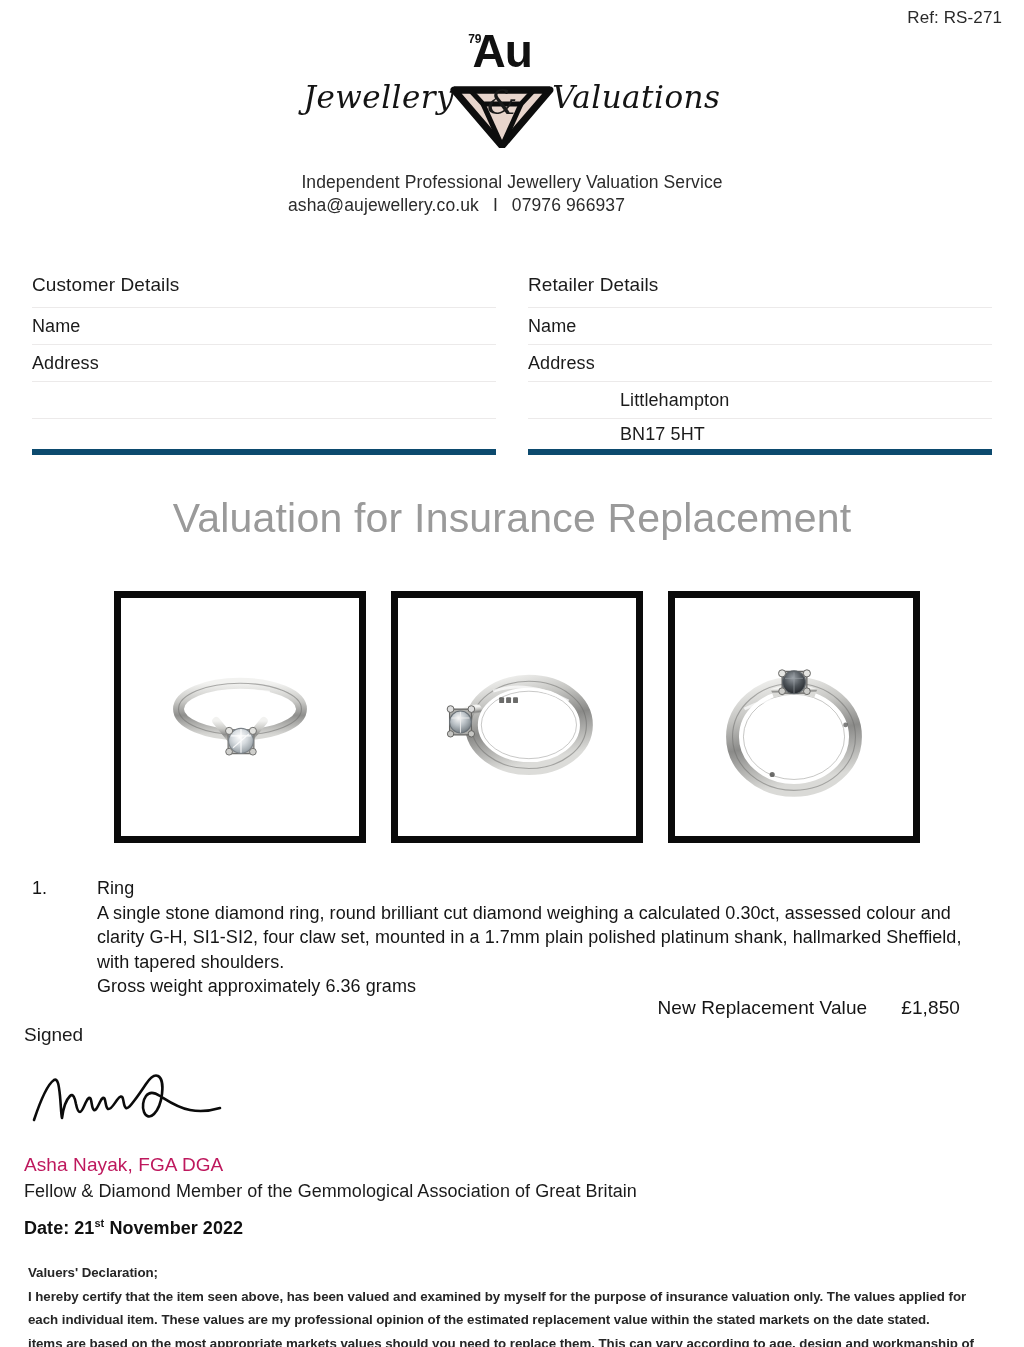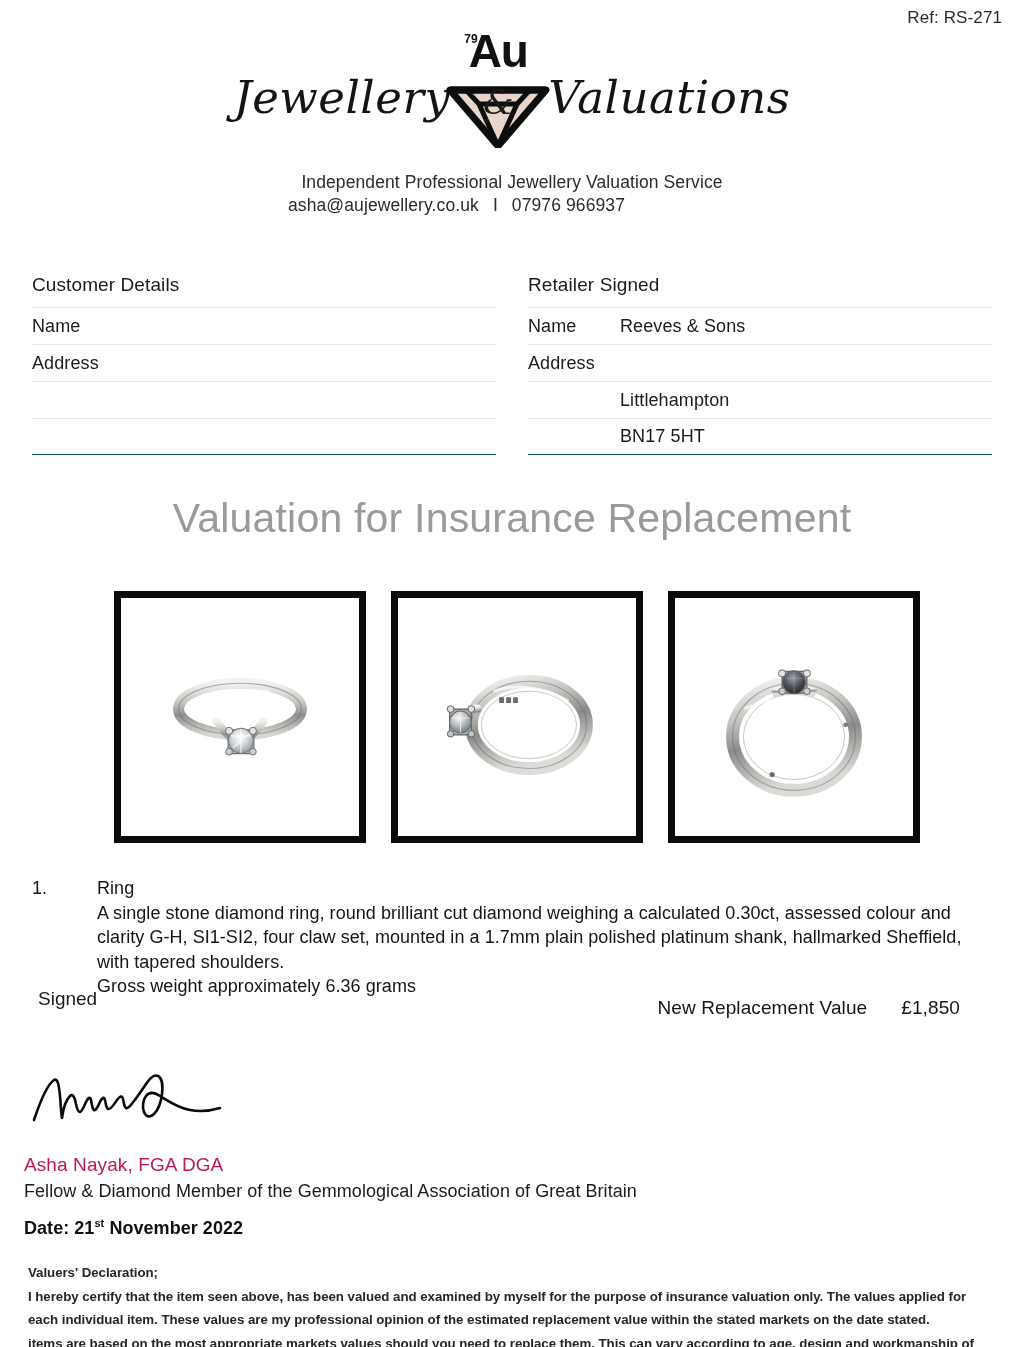--- a/index.html
+++ b/index.html
@@ -37,21 +37,21 @@
   }
   .logo-row {
     display: flex;
     align-items: center;
     justify-content: center;
     height: 118px;
   }
   .logo-word {
     font-family: "DejaVu Serif", serif;
     font-style: italic;
-    font-size: 45px;
+    font-size: 31px;
     color: #141414;
     letter-spacing: 0.5px;
     position: relative;
   }
   .logo-word.left { margin-right: -16px; top: 8px; }
   .logo-word.right { margin-left: -14px; top: 8px; }
 
   .logo-mark {
     position: relative;
     width: 128px;
@@ -135,21 +135,21 @@
   }
   .det-row {
     display: flex;
     align-items: center;
     height: 37px;
     border-top: 1px solid #eceaea;
     font-size: 18px;
     color: #1b1b1b;
     letter-spacing: 0.1px;
   }
-  .det-row:last-child { border-bottom: 1px solid #0c4a6e; }
+  .det-row:last-child { border-bottom: 6px solid #0c4a6e; }
   .det-label { width: 90px; flex: 0 0 90px; }
   .det-col.right .det-label { width: 92px; flex: 0 0 92px; }
   .det-value { flex: 1; }
 
   
   .doc-title {
     position: absolute;
     top: 495px;
     left: 0;
     width: 1024px;
@@ -208,25 +208,24 @@
     text-align: right;
     font-size: 19px;
     color: #151515;
     letter-spacing: 0.1px;
   }
   .value-line .vl-amount { display: inline-block; padding-left: 34px; }
 
   
   .signed-label {
     position: absolute;
-    top: 988px;
+    top: 1024px;
     left: 24px;
     font-size: 19px;
     color: #1b1b1b;
-    margin-left: 14px;
   }
   .signature {
     position: absolute;
     top: 1062px;
     left: 28px;
     width: 200px;
     height: 66px;
   }
   .signature svg { display: block; }
 
@@ -318,24 +317,23 @@
       <div class="det-label"></div>
       <div class="det-value"></div>
     </div>
     <div class="det-row">
       <div class="det-label"></div>
       <div class="det-value"></div>
     </div>
   </div>
 
   <div class="det-col right">
-    <div class="det-title">Retailer Signed</div>
+    <div class="det-title">Retailer Details</div>
     <div class="det-row">
       <div class="det-label">Name</div>
-      <div class="det-value">Reeves &amp; Sons</div>
     </div>
     <div class="det-row">
       <div class="det-label">Address</div>
     </div>
     <div class="det-row">
       <div class="det-label"></div>
       <div class="det-value">Littlehampton</div>
     </div>
     <div class="det-row">
       <div class="det-label"></div>

